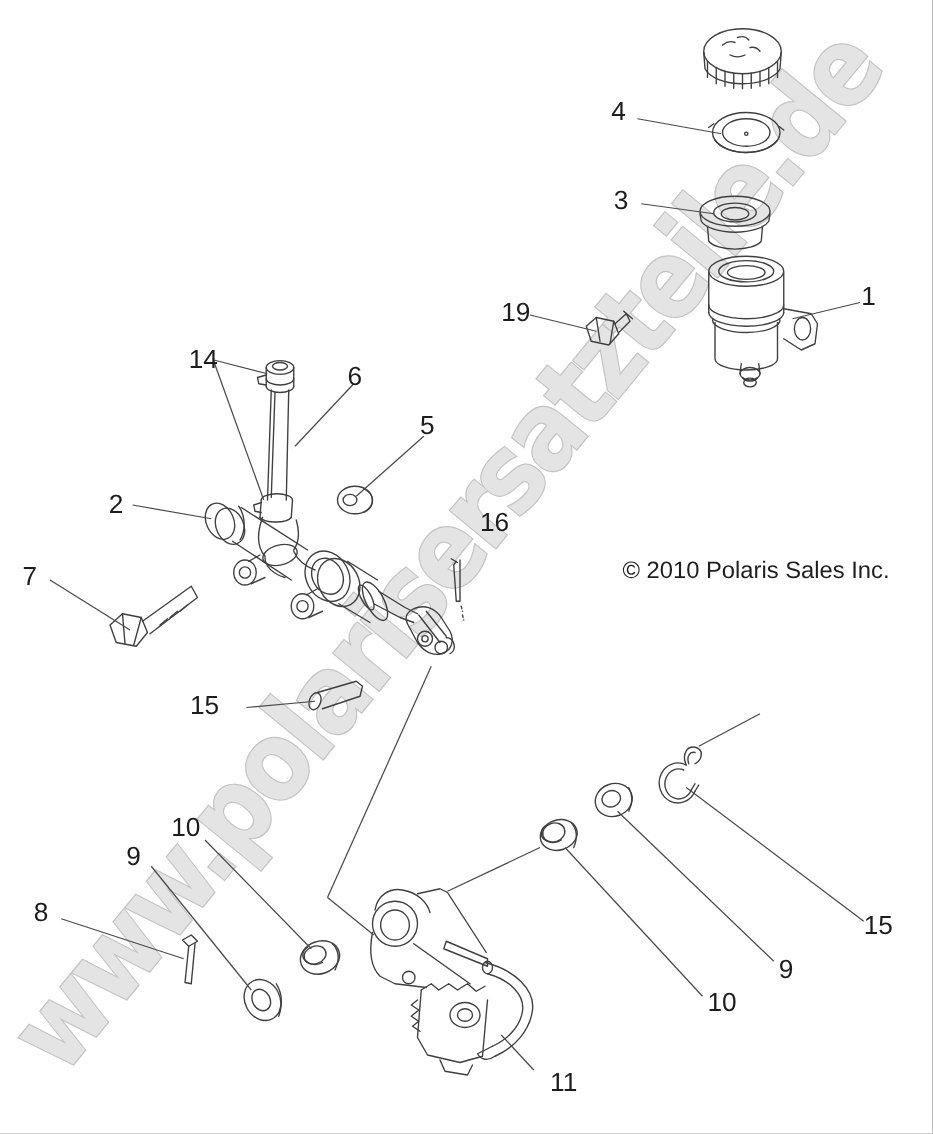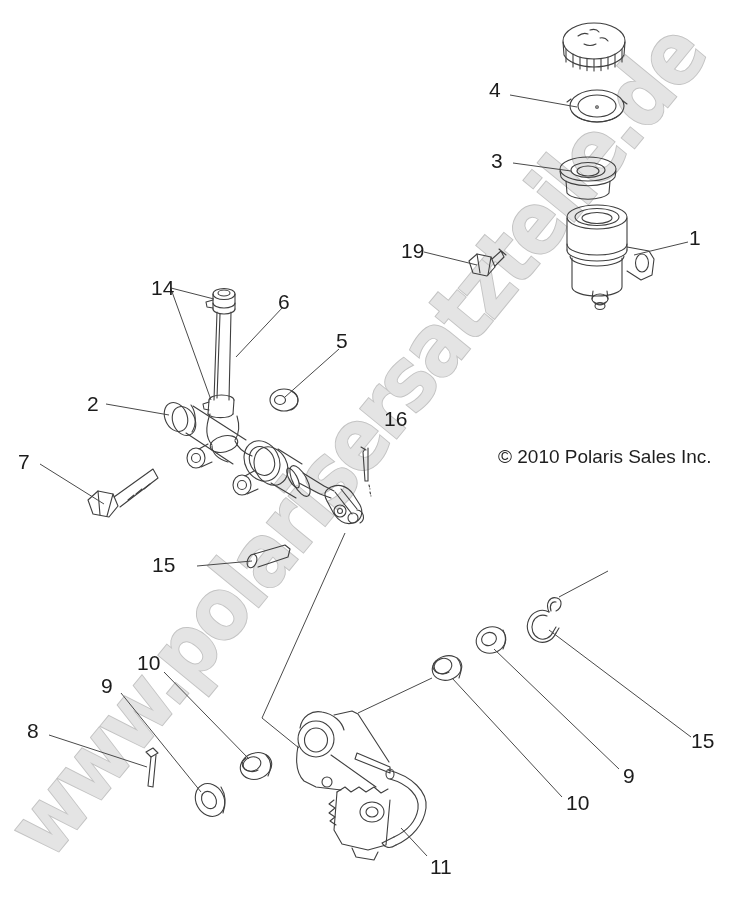--- a/index.html
+++ b/index.html
@@ -247,19 +247,19 @@
   <span class="lbl" style="left:151px;top:277px">14</span>
   <span class="lbl" style="left:278px;top:291px">6</span>
   <span class="lbl" style="left:336px;top:330px">5</span>
   <span class="lbl" style="left:87px;top:393px">2</span>
   <span class="lbl" style="left:384px;top:408px">16</span>
   <span class="lbl" style="left:18px;top:451px">7</span>
   <span class="lbl" style="left:152px;top:554px">15</span>
   <span class="lbl" style="left:27px;top:720px">8</span>
   <span class="lbl" style="left:101px;top:675px">9</span>
   <span class="lbl" style="left:137px;top:652px">10</span>
-  <span class="lbl" style="left:430px;top:856px">11</span>
+  <span class="lbl" style="left:440px;top:856px">11</span>
   <span class="lbl" style="left:691px;top:730px">15</span>
   <span class="lbl" style="left:623px;top:765px">9</span>
   <span class="lbl" style="left:566px;top:792px">10</span>
 
   <div class="copyright">© 2010 Polaris Sales Inc.</div>
 </div>
 
 </body></html>

